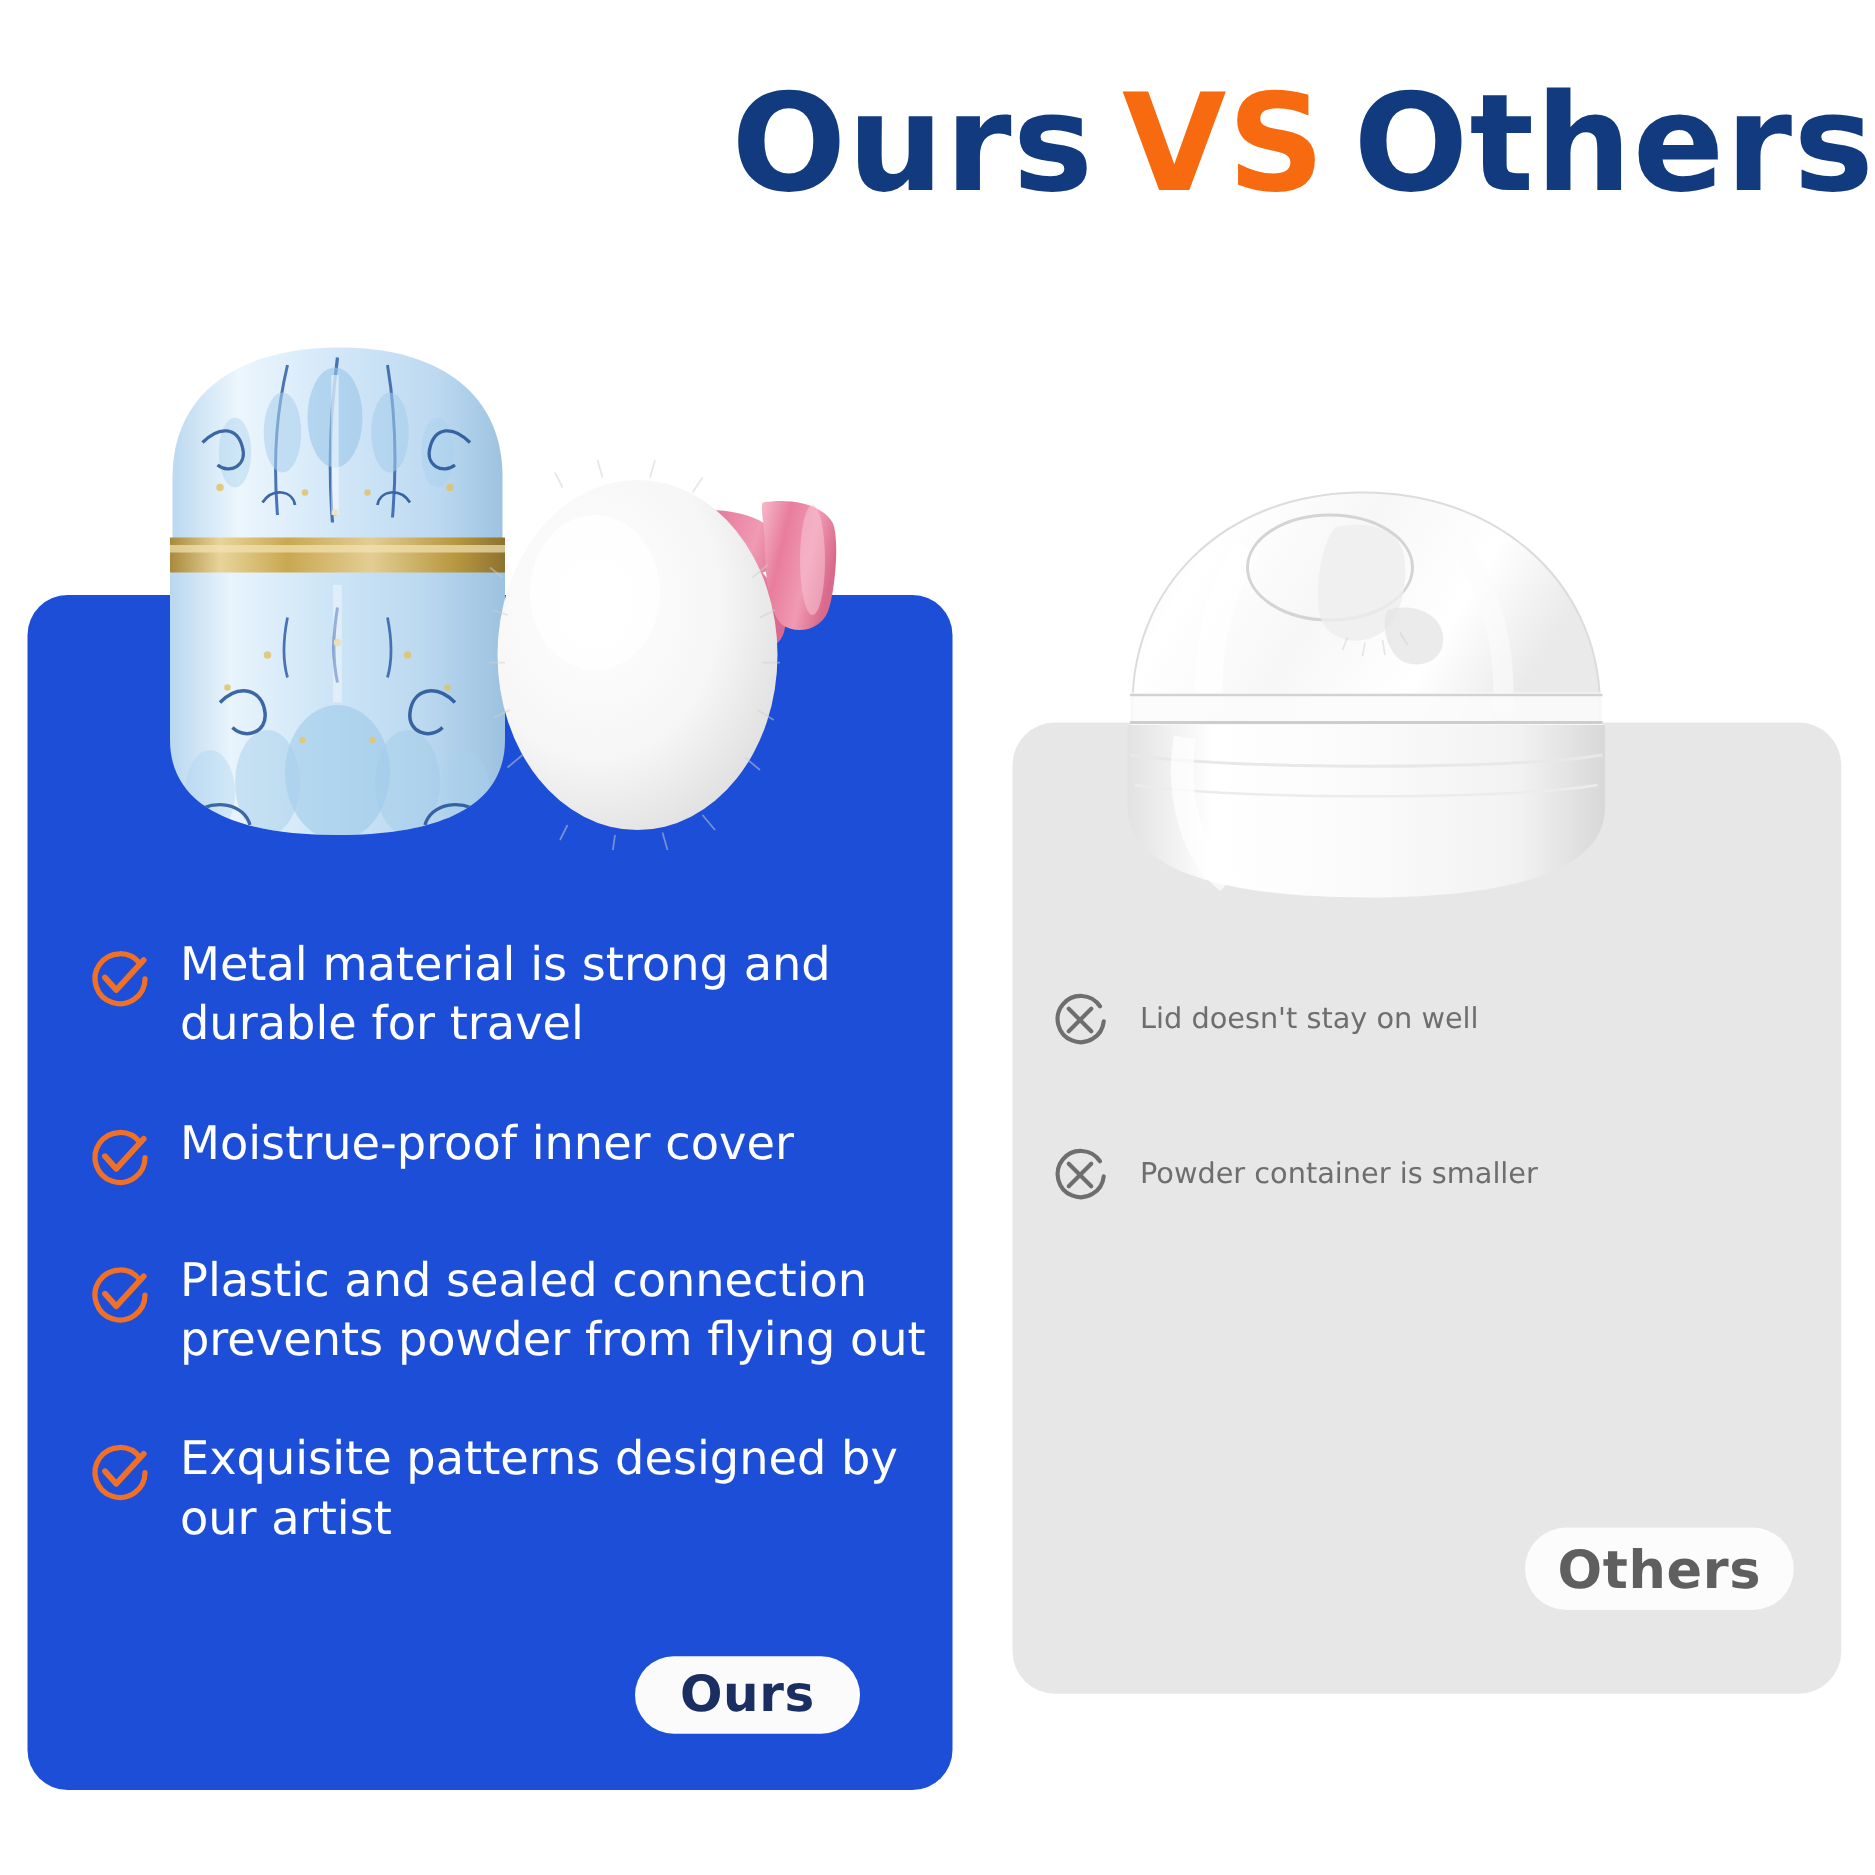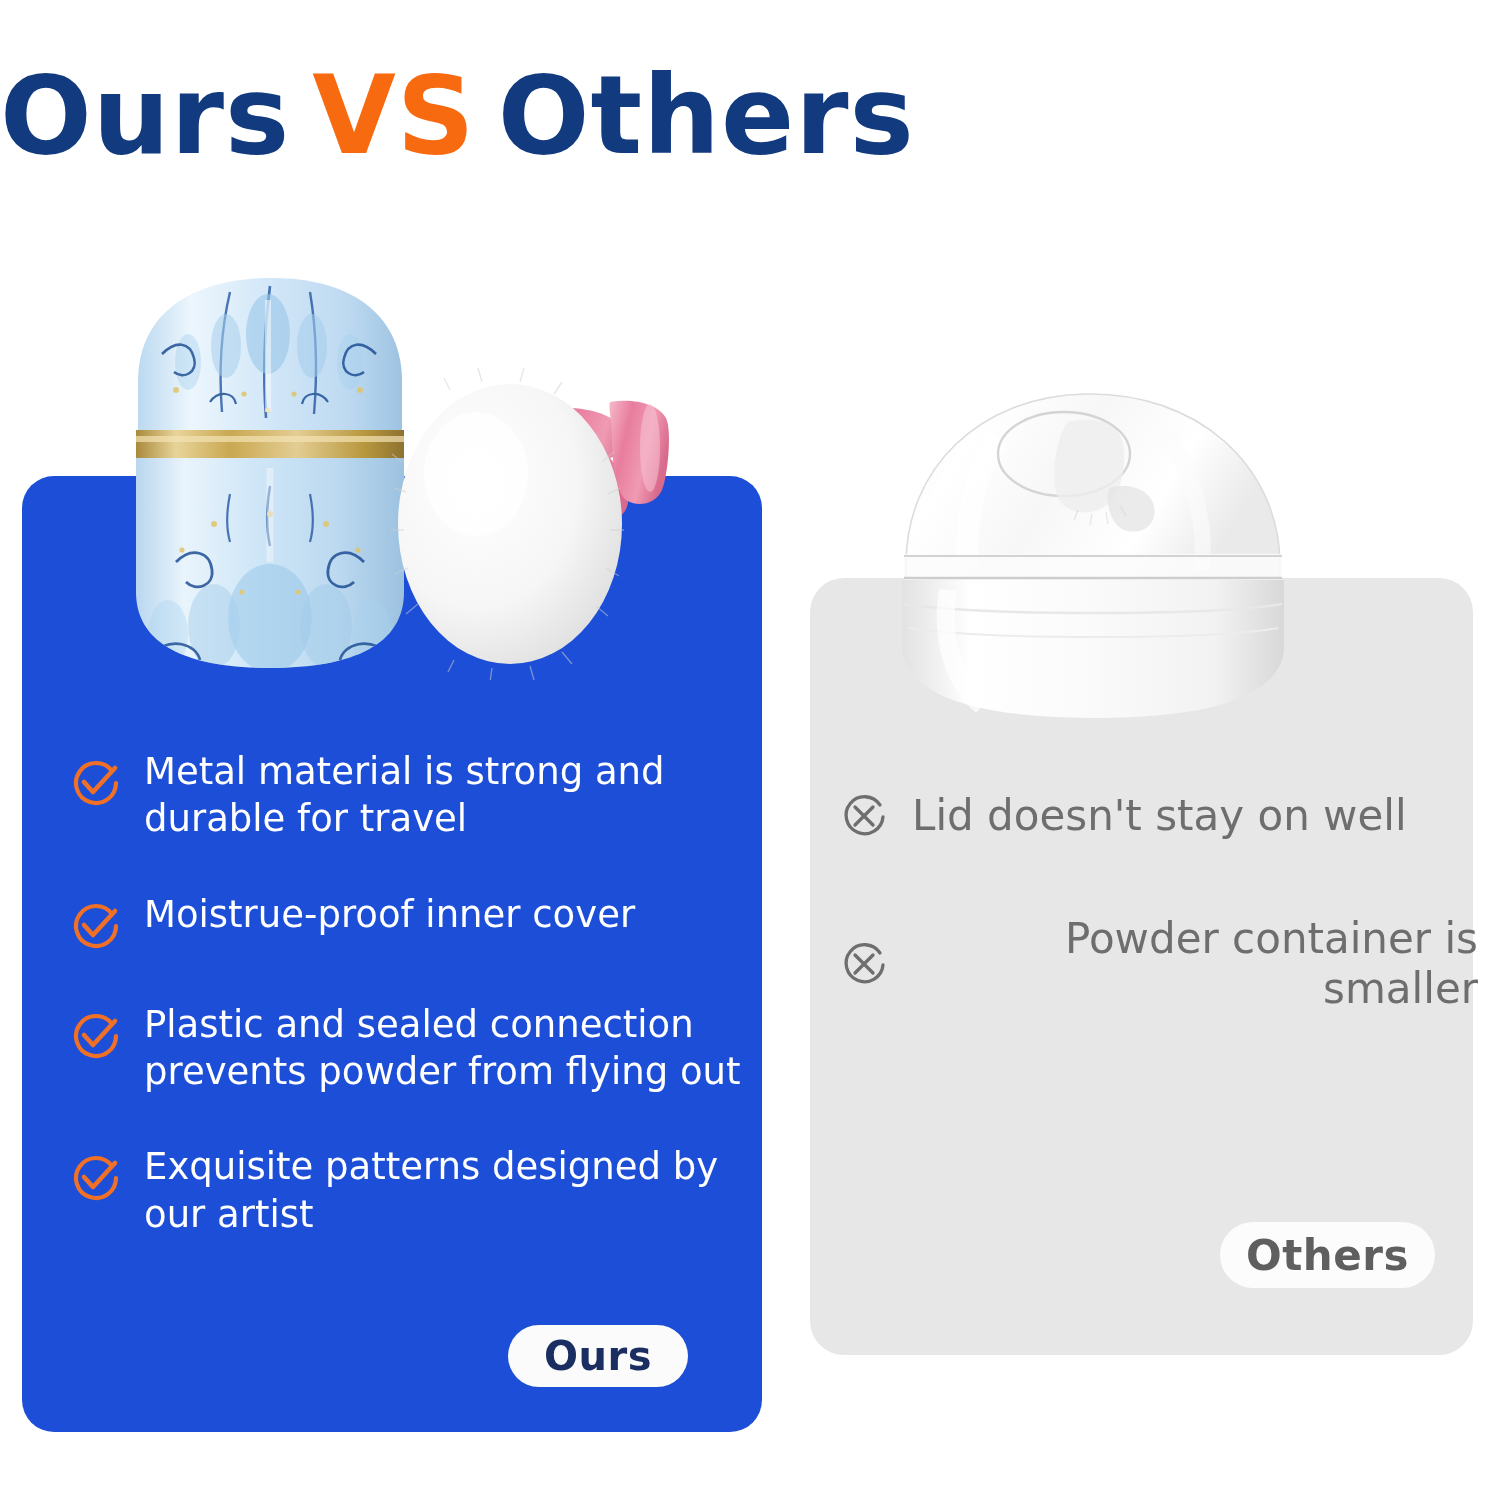--- a/index.html
+++ b/index.html
@@ -14,21 +14,21 @@
     overflow: hidden;
     position: relative;
   }
 
   
   #title-bar {
     position: absolute;
     left: 0;
     top: 62px;
     width: 1500px;
-    text-align: left;
+    text-align: right;
     white-space: nowrap;
   }
   .title-word {
     font-family: "DejaVu Sans", sans-serif;
     font-size: 108px;
     font-weight: bold;
     letter-spacing: 1px;
     line-height: 1;
     display: inline-block;
     vertical-align: middle;
@@ -102,21 +102,21 @@
   .others-row:last-child { margin-bottom: 0; text-align: right; }
   .others-icon {
     flex: 0 0 auto;
     width: 52px;
     height: 52px;
     margin-right: 22px;
   }
   .others-text {
     color: #6e6e6e;
     font-family: "DejaVu Sans", sans-serif;
-    font-size: 42px;
+    font-size: 23px;
     line-height: 1.2;
     font-weight: normal;
   }
 
   
   #badge-ours {
     position: absolute;
     left: 486px;
     top: 849px;
     width: 180px;

